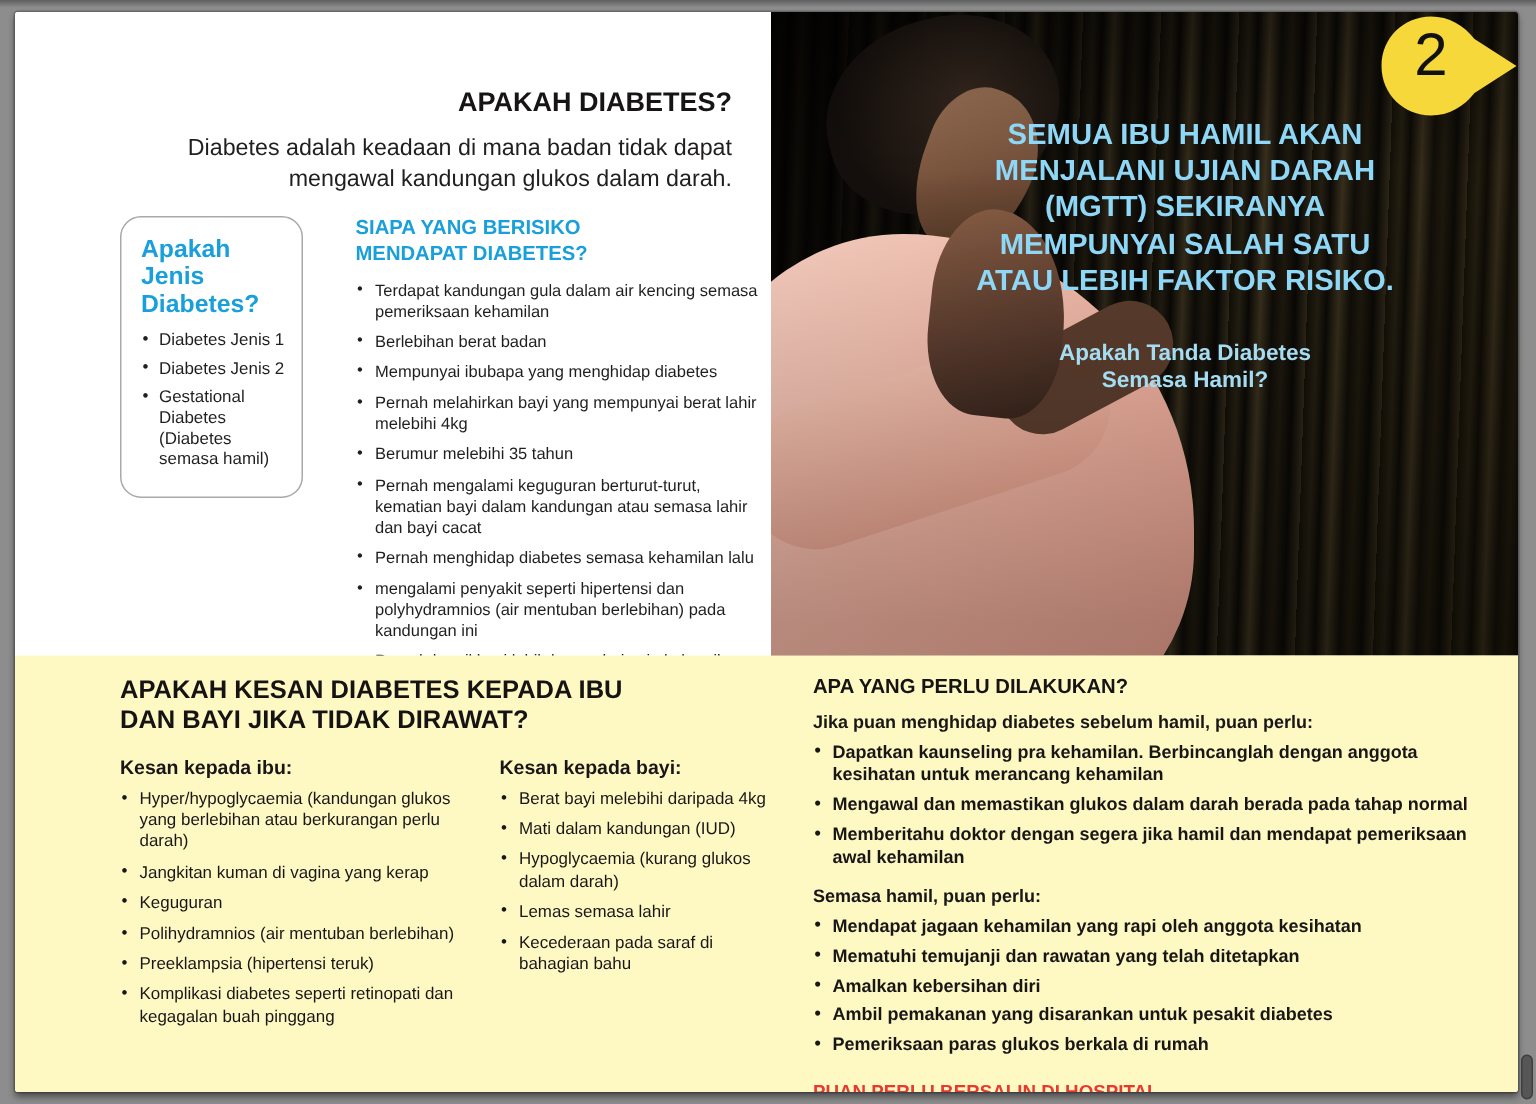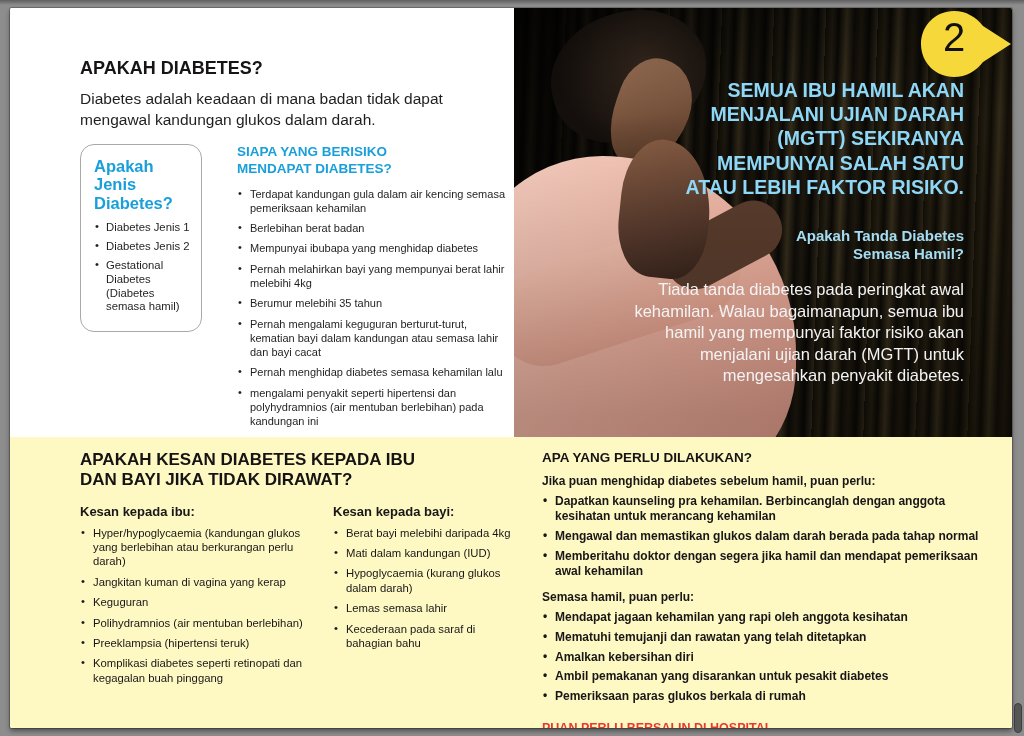--- a/index.html
+++ b/index.html
@@ -14,21 +14,21 @@
 
   .page{
     position:absolute; left:10px; top:8px; width:1002px; height:720px;
     background:#ffffff; border-radius:2px;
     box-shadow:0 0 0 1px rgba(0,0,0,.22), 0 3px 5px rgba(0,0,0,.45);
     overflow:hidden;
   }
 
   
   .left-panel{ position:absolute; left:0; top:0; width:504px; height:429px; background:#fff; }
-  .intro{ position:absolute; left:70px; top:50px; width:408px; color:#1e1b1c; }
+  .intro{ position:absolute; left:70px; top:50px; width:408px; color:#1e1b1c;text-align:right; }
   .intro h1{ font-size:18px; font-weight:bold; margin-bottom:9px; color:#171415; }
   .intro p{ font-size:15.5px; line-height:1.38; color:#211e1f; }
 
   .types-box{
     position:absolute; left:70px; top:136px; width:122px; min-height:150px;
     border:1.5px solid #a9a9a9; border-radius:14px; background:#fff;
     padding:12px 8px 12px 13px;
   }
   .types-box h2{ color:#199fda; font-size:16.5px; line-height:1.12; margin-bottom:9px; }
   .types-box ul{ list-style:none; }
@@ -64,21 +64,21 @@
       border-radius:42% 58% 38% 40%; }
   .fig-arm{ left:-22px; top:238px; width:252px; height:96px;
       background:linear-gradient(#f6c3b1, #e9a692); border-radius:48px;
       transform:rotate(-18deg); }
   .fig-forearm{ left:148px; top:208px; width:124px; height:58px;
       background:#5c3e2e; border-radius:30px; transform:rotate(-28deg); }
   .fig-hands{ left:106px; top:132px; width:90px; height:138px;
       background:linear-gradient(160deg, #8a5f45, #52362a 68%, #35231a);
       border-radius:42% 58% 36% 40%; transform:rotate(6deg); }
 
-  .photo-text{ position:absolute; right:48px; top:70px; width:348px; text-align:right; z-index:3; }
+  .photo-text{ position:absolute; right:48px; top:70px; width:348px; text-align:center; z-index:3; }
   .photo-headline{ color:#8fd7f6; font-weight:bold; font-size:19.5px; line-height:1.24; }
   .photo-subhead{ color:#a5dcf2; font-weight:bold; font-size:15px; line-height:1.22; margin-top:28px; }
   .photo-body{ color:#f4f3f3; font-size:16.5px; line-height:1.3; margin-top:16px; font-weight:500; }
 
   .marker{ position:absolute; right:0; top:2px; width:92px; height:68px; z-index:4; }
   .marker svg{ display:block; width:92px; height:68px; }
   .marker .num{ position:absolute; left:8px; top:5px; width:52px; text-align:center;
       font-size:40px; color:#111; font-family:"Liberation Sans", sans-serif; }
 
   
@@ -153,21 +153,20 @@
         <div>SEMUA IBU HAMIL AKAN</div>
         <div>MENJALANI UJIAN DARAH</div>
         <div>(MGTT) SEKIRANYA</div>
         <div>MEMPUNYAI SALAH SATU</div>
         <div>ATAU LEBIH FAKTOR RISIKO.</div>
       </div>
       <div class="photo-subhead">
         <div>Apakah Tanda  Diabetes</div>
         <div>Semasa Hamil?</div>
       </div>
-      <div class="photo-body">Tiada tanda diabetes pada peringkat awal kehamilan. Walau bagaimanapun, semua ibu hamil yang mempunyai faktor risiko akan menjalani ujian darah (MGTT) untuk mengesahkan penyakit diabetes.</div>
     </div>
 
     <div class="marker">
       <svg viewBox="0 0 92 68">
         <path d="M34 1 C16 1 1 15 1 34 C1 53 16 67 34 67 C46 67 56 61 63 52 L91 34 L63 16 C56 7 46 1 34 1 Z" fill="#f6d83b"></path>
       </svg>
       <span class="num">2</span>
     </div>
   </div>
 

